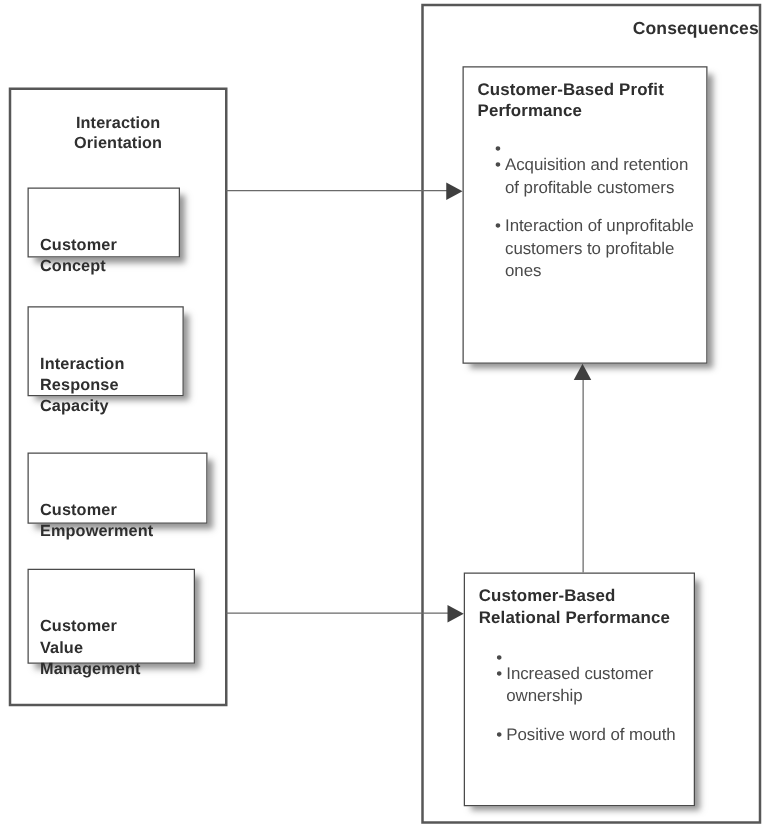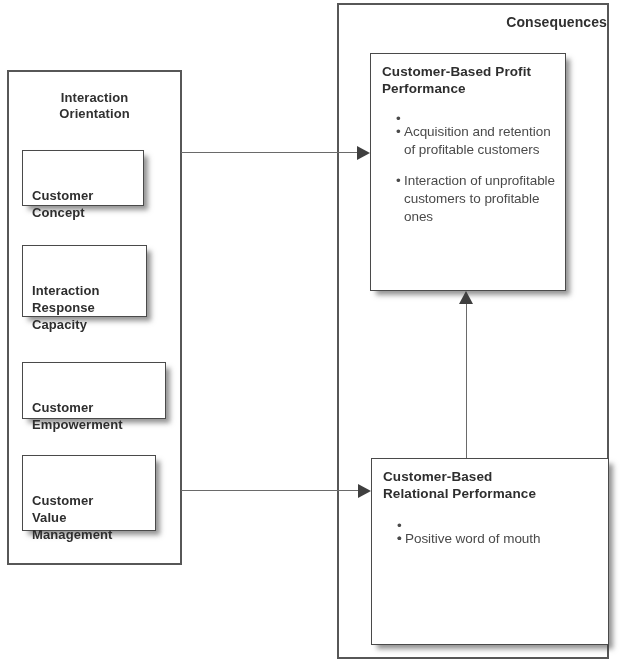--- a/index.html
+++ b/index.html
@@ -176,29 +176,30 @@
         <span class="dot">•</span>
         <span>Acquisition and retention of profitable customers</span>
       </div>
       <div class="bullet">
         <span class="dot">•</span>
         <span>Interaction of unprofitable customers to profitable ones</span>
       </div>
     </div>
   </div>
 
-  <div class="shadowbox bigbox" style="left:371px; top:458px; width:238px; height:187px;">
+  <div class="shadowbox bigbox" style="left:371px; top:458px; width:185px; height:187px;">
     <div class="sb-heading">Customer-Based
 Relational Performance</div>
     <div class="bullets" style="top:58px;">
       <div class="bullet">
         <span class="dot">•</span>
       </div>
       <div class="bullet">
         <span class="dot">•</span>
+        <span>Increased customer ownership</span>
       </div>
       <div class="bullet">
         <span class="dot">•</span>
         <span>Positive word of mouth</span>
       </div>
     </div>
   </div>
 
   <div class="hline" style="left:181px; top:152px; width:177px;"></div>
   <div class="arrow-right" style="left:357px; top:146px;"></div>

